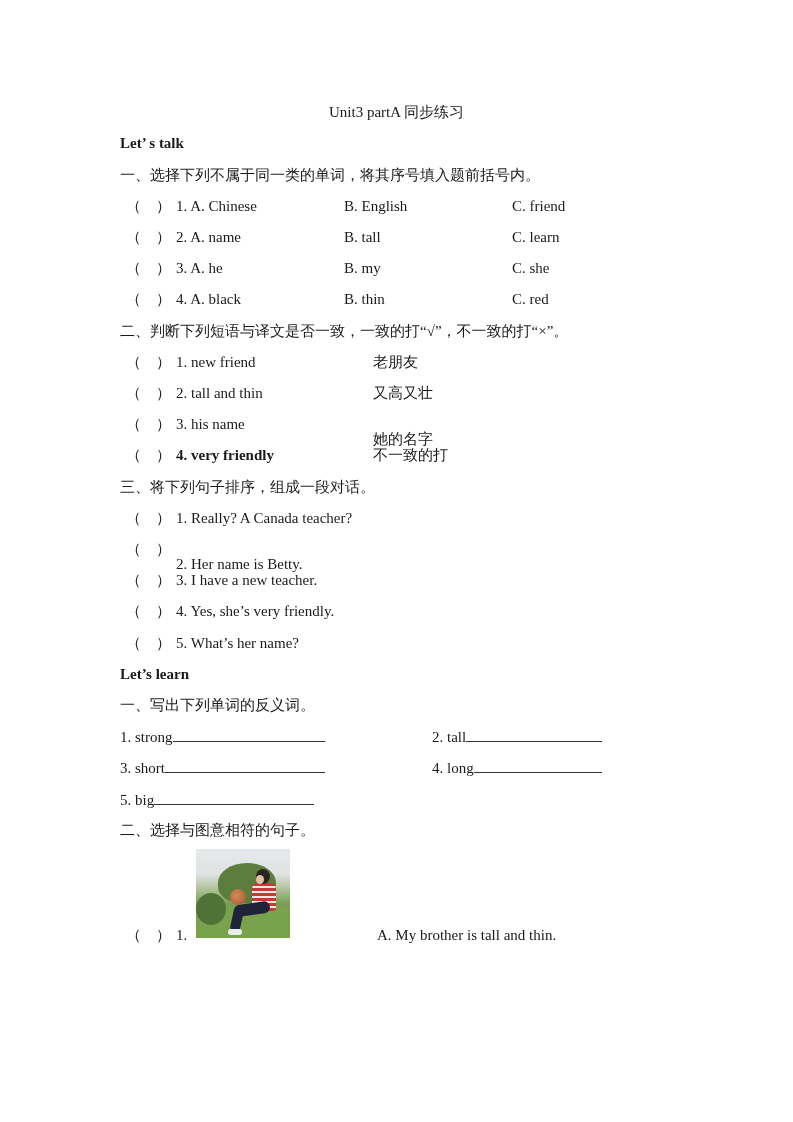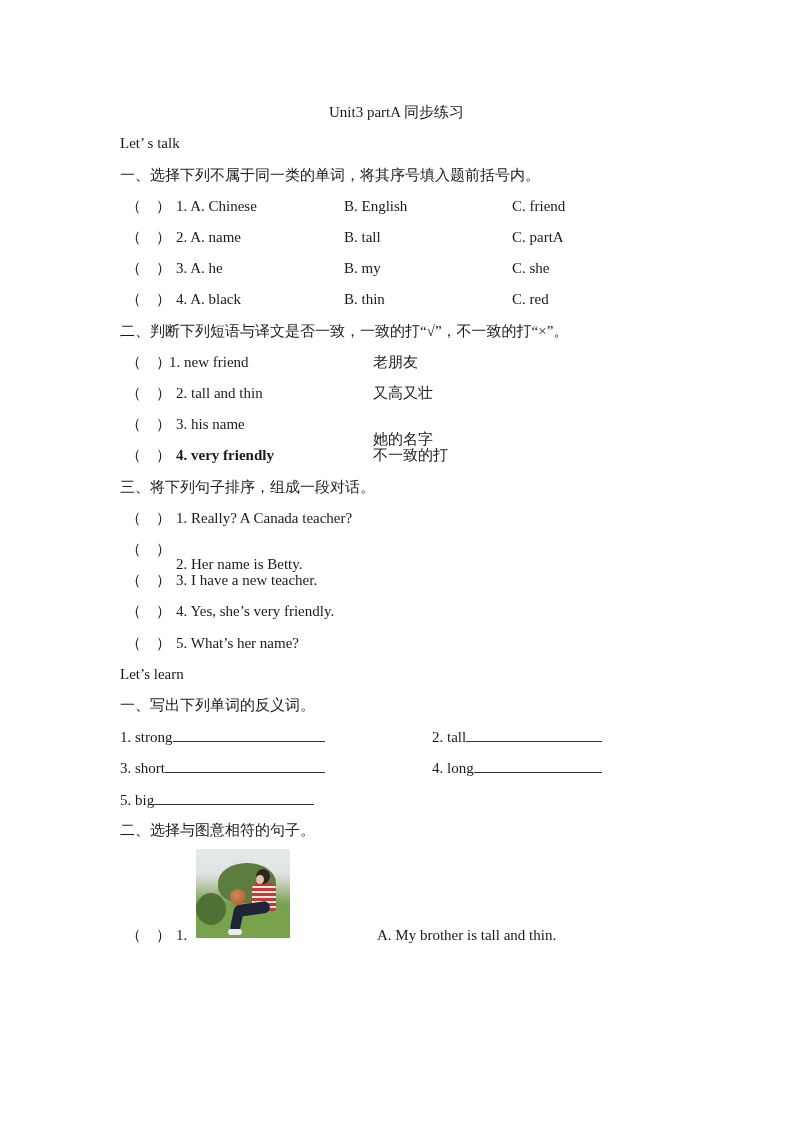--- a/index.html
+++ b/index.html
@@ -11,21 +11,21 @@
       width: 793px;
       height: 1122px;
       position: relative;
       overflow: hidden;
       font-family: "Liberation Serif", "DejaVu Serif", serif;
       color: #1a1a1a;
       font-size: 15px;
     }
     .abs { position: absolute; white-space: nowrap; line-height: 18px; }
     .title { left: 0; width: 793px; text-align: center; top: 103px; font-size: 15px; }
-    .bold { font-weight: normal; }
+    .bold { font-weight: bold; }
     .blank { display: inline-block; border-bottom: 1px solid #333; height: 14px; vertical-align: baseline; }
     .photo {
       position: absolute;
       left: 196px; top: 849px; width: 94px; height: 89px;
       overflow: hidden;
       background: linear-gradient(180deg, #e6e9ea 0%, #dfe3e2 28%, #b9c8a6 42%, #7da25a 60%, #5f8d3c 80%, #6e9a46 100%);
     }
     .photo .bush1 { position: absolute; left: 22px; top: 14px; width: 58px; height: 40px; border-radius: 50% 50% 40% 40%; background: #5d7d3f; }
     .photo .bush2 { position: absolute; left: 0; top: 44px; width: 30px; height: 32px; border-radius: 50%; background: #4f7336; }
     .photo .grass { position: absolute; left: 0; top: 58px; width: 94px; height: 31px; background: #79a24c; }
@@ -53,38 +53,38 @@
 
   <div>
     <div class="abs" style="left:126px; top:197px;">（　）</div>
     <div class="abs" style="left:176px; top:197px;">1. A. Chinese</div>
     <div class="abs" style="left:344px; top:197px;">B. English</div>
     <div class="abs" style="left:512px; top:197px;">C. friend</div>
 
     <div class="abs" style="left:126px; top:228px;">（　）</div>
     <div class="abs" style="left:176px; top:228px;">2. A. name</div>
     <div class="abs" style="left:344px; top:228px;">B. tall</div>
-    <div class="abs" style="left:512px; top:228px;">C. partA</div>
+    <div class="abs" style="left:512px; top:228px;">C. learn</div>
 
     <div class="abs" style="left:126px; top:259px;">（　）</div>
     <div class="abs" style="left:176px; top:259px;">3. A. he</div>
     <div class="abs" style="left:344px; top:259px;">B. my</div>
     <div class="abs" style="left:512px; top:259px;">C. she</div>
 
     <div class="abs" style="left:126px; top:290px;">（　）</div>
     <div class="abs" style="left:176px; top:290px;">4. A. black</div>
     <div class="abs" style="left:344px; top:290px;">B. thin</div>
     <div class="abs" style="left:512px; top:290px;">C. red</div>
   </div>
 
   <div class="abs" style="left:120px; top:322px;">二、判断下列短语与译文是否一致，一致的打“√”，不一致的打“×”。</div>
 
   <div>
     <div class="abs" style="left:126px; top:353px;">（　）</div>
-    <div class="abs" style="left:169px; top:353px;">1. new friend</div>
+    <div class="abs" style="left:176px; top:353px;">1. new friend</div>
     <div class="abs" style="left:373px; top:353px;">老朋友</div>
 
     <div class="abs" style="left:126px; top:384px;">（　）</div>
     <div class="abs" style="left:176px; top:384px;">2. tall and thin</div>
     <div class="abs" style="left:373px; top:384px;">又高又壮</div>
 
     <div class="abs" style="left:126px; top:415px;">（　）</div>
     <div class="abs" style="left:176px; top:415px;">3. his name</div>
     <div class="abs" style="left:373px; top:430px;">她的名字</div>
 

